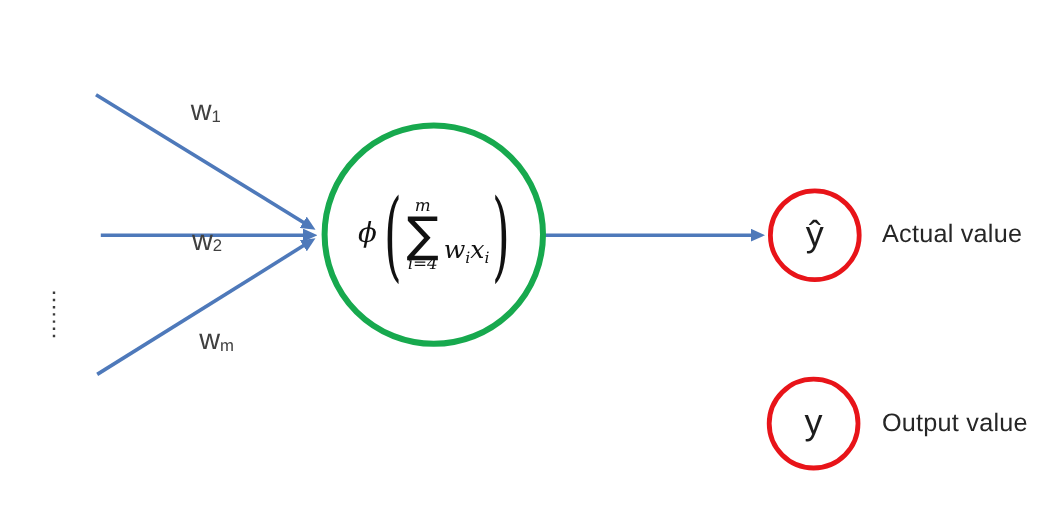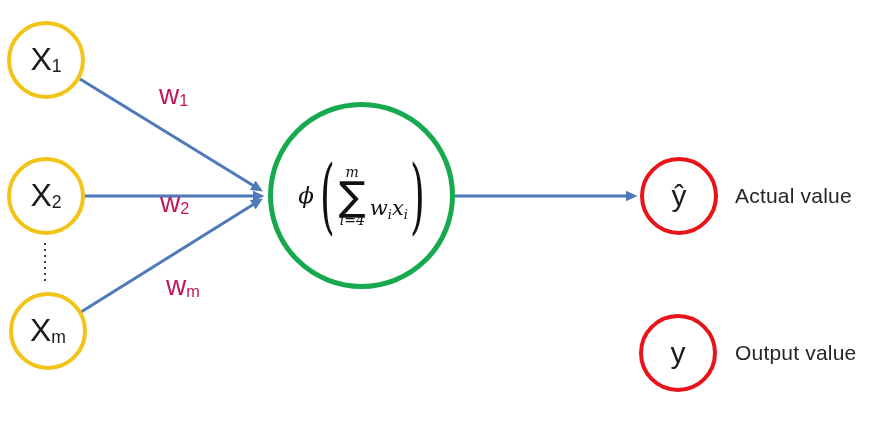--- a/index.html
+++ b/index.html
@@ -23,21 +23,21 @@
   }
   .node.input{width:78px;height:78px;border:4px solid var(--input-node,#F2C418);}
   .node.neuron{width:187px;height:187px;border:5px solid var(--neuron-node,#17A94E);}
   .node.outputn{width:78px;height:78px;border:4px solid var(--output-node,#E81419);}
 
   .node-label{font-size:32px;color:#1c1c1c;line-height:1;}
   .node-label .sub{font-size:0.55em;vertical-align:-0.14em;}
   .yhat-label,.y-label{font-size:30px;color:#1c1c1c;line-height:1;}
 
   .wlabel{
-    position:absolute;font-size:28px;color:#be185d;line-height:1;
+    position:absolute;font-size:24px;color:#404040;line-height:1;
   }
   .wlabel .sub{font-size:0.58em;vertical-align:-0.1em;}
 
   .side-label{
     position:absolute;font-size:21px;font-weight:500;
     color:#262626;letter-spacing:0.2px;white-space:nowrap;
   }
 
   
   .formula{display:flex;align-items:center;justify-content:center;line-height:1;}
@@ -64,29 +64,20 @@
         <path d="M0,0 L12,5.5 L0,11 Z"></path>
       </marker>
     </defs>
     <line class="wire" x1="80" y1="79" x2="254" y2="186" marker-end="url(#ah)"></line>
     <line class="wire" x1="84" y1="196" x2="254" y2="196" marker-end="url(#ah)"></line>
     <line class="wire" x1="81" y1="312" x2="254" y2="204" marker-end="url(#ah)"></line>
     <line class="wire" x1="453" y1="196" x2="627" y2="196" marker-end="url(#ah)"></line>
     <line class="dots" x1="45" y1="243" x2="45" y2="283"></line>
   </svg>
 
-  <div class="node input" style="left:7px;top:21px;">
-    <span class="node-label"><span>X</span><span class="sub">1</span></span>
-  </div>
-  <div class="node input" style="left:7px;top:157px;">
-    <span class="node-label"><span>X</span><span class="sub">2</span></span>
-  </div>
-  <div class="node input" style="left:9px;top:292px;">
-    <span class="node-label"><span>X</span><span class="sub">m</span></span>
-  </div>
 
   <div class="wlabel" style="left:159px;top:81px;">
     <span>w</span><span class="sub">1</span>
   </div>
   <div class="wlabel" style="left:160px;top:169px;margin-top:20px;">
     <span>w</span><span class="sub">2</span>
   </div>
   <div class="wlabel" style="left:166px;top:272px;">
     <span>w</span><span class="sub">m</span>
   </div>

